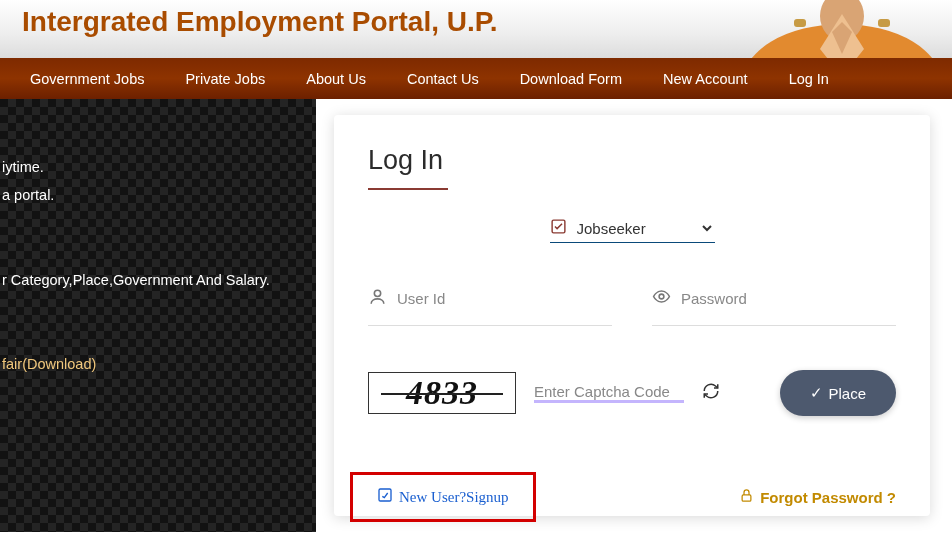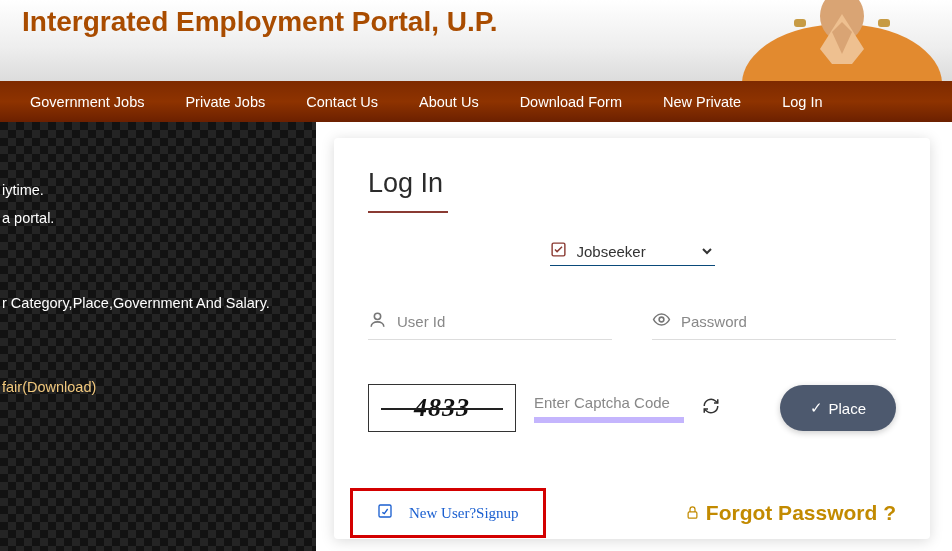--- a/index.html
+++ b/index.html
@@ -5,21 +5,21 @@
   * { box-sizing: border-box; margin: 0; padding: 0; }
   body {
     font-family: Arial, Helvetica, sans-serif;
     width: 952px;
     height: 551px;
     overflow: hidden;
     background: #fff;
   }
   .header {
     background: linear-gradient(180deg, #ffffff 0%, #eeeeee 58%, #dcdcdc 100%);
-    height: 81px;
+    height: 58px;
     position: relative;
     padding-left: 22px;
     overflow: hidden;
   }
   .header-title {
     color: #a94c00;
     font-size: 28px;
     font-weight: bold;
     padding-top: 6px;
   }
@@ -128,21 +128,21 @@
   .check-icon svg { width:17px; height:17px; color:#8a3a32; margin-right:6px;}
   .row2 {
     display: flex;
     margin-top: 44px;
     gap: 40px;
   }
   .input-group {
     display: flex;
     align-items: center;
     border-bottom: 1px solid #ddd;
-    padding-bottom: 6px;
+    padding-bottom: 15px;
     flex: 1;
   }
   .input-group .ic { margin-right: 10px; color:#777; }
   .input-group .ic svg { width:19px; height:19px; }
   .input-group input {
     border: none;
     outline: none;
     font-size: 15px;
     color:#333;
     width: 100%;
@@ -151,43 +151,42 @@
   .input-group input::placeholder { color:#888; }
   .row3 {
     display: flex;
     align-items: center;
     margin-top: 44px;
     gap: 18px;
   }
   .captcha-box {
     border: 1px solid #333;
     width: 148px;
-    height: 48px;
+    height: 42px;
     display: flex;
     align-items: center;
     justify-content: center;
     font-style: italic;
     font-weight: bold;
-    font-size: 26px;
+    font-size: 34px;
     font-family: Georgia, 'Times New Roman', serif;
     color:#111;
     letter-spacing: 1px;
     position: relative;
   }
   .captcha-box::after {
     content:"";
     position:absolute;
     left:12px; right:12px; top:50%;
     height:1.5px; background:#222;
   }
   .captcha-input {
     border:none;
-    border-bottom:6px solid #c4b5fd;
+    border-bottom:3px solid #c4b5fd;
     font-size:15px;
-    padding-bottom:6px;
     width:150px;
     outline:none;
     color:#333;
   }
   .captcha-input::placeholder{color:#888;}
   .refresh-ic { cursor:pointer; color:#333; }
   .refresh-ic svg{width:18px;height:18px;}
   .submit-btn {
     margin-left:auto;
     background:#4d596e;
@@ -205,29 +204,29 @@
   .row4 {
     display:flex;
     margin-top:56px;
     align-items:center;
   }
   .signup-box {
     border:3px solid #d30000;
     padding:12px 24px;
     display:flex;
     align-items:center;
-    gap:16px;
+    gap:6px;
     margin-left:-18px;
   }
   .signup-box .sic svg{width:16px;height:16px;color:#1a5fd0;}
   .signup-link { color:#1a5fd0; font-size:15px; font-family:Georgia, serif; cursor:pointer;}
   .forgot {
     margin-left:auto;
     color:#c28a00;
-    font-size:21px;
+    font-size:15px;
     font-weight:bold;
     display:flex;
     align-items:center;
     gap:6px;
     cursor:pointer;
   }
   .forgot svg{width:15px;height:15px;color:#c28a00;}
 </style>
 </head>
 <body>
@@ -240,24 +239,24 @@
     <path d="M88 55 L110 20 L132 55 L120 70 L100 70 Z" fill="#eec090"></path>
     <rect x="62" y="25" width="12" height="8" rx="3" fill="#c79b44"></rect>
     <rect x="146" y="25" width="12" height="8" rx="3" fill="#c79b44"></rect>
     <path d="M100 38 L110 28 L120 38 L110 60 Z" fill="#d9a474"></path>
   </svg>
 </div>
 
 <div class="nav">
   <div class="nav-item">Government Jobs</div>
   <div class="nav-item">Private Jobs</div>
+  <div class="nav-item">About Us</div>
   <div class="nav-item">Contact Us</div>
-  <div class="nav-item">About Us</div>
   <div class="nav-item">Download Form</div>
-  <div class="nav-item">New Private</div>
+  <div class="nav-item">New Account</div>
   <div class="nav-item">Log In</div>
 </div>
 
 <div class="body-area">
 
   <div class="left-panel">
     <div class="lp-line">iytime.</div>
     <div class="lp-line">a portal.</div>
     <div class="lp-gap"></div>
     <div class="lp-line">r Category,Place,Government And Salary.</div>

